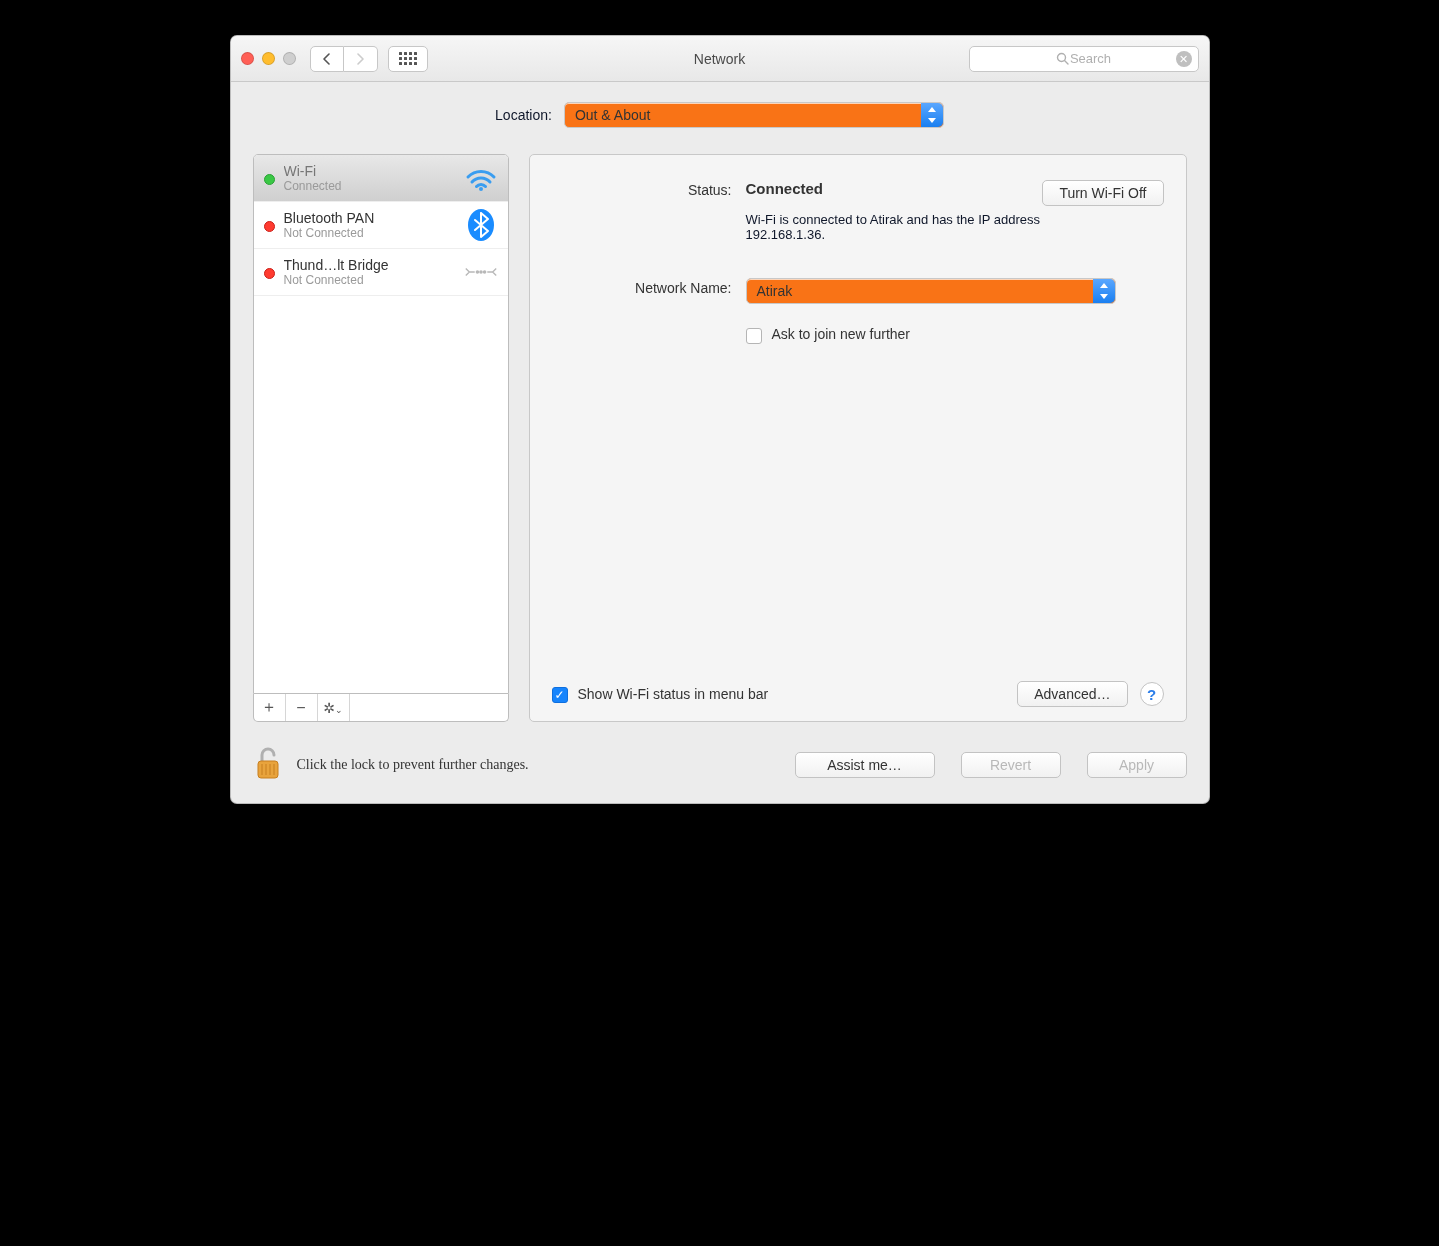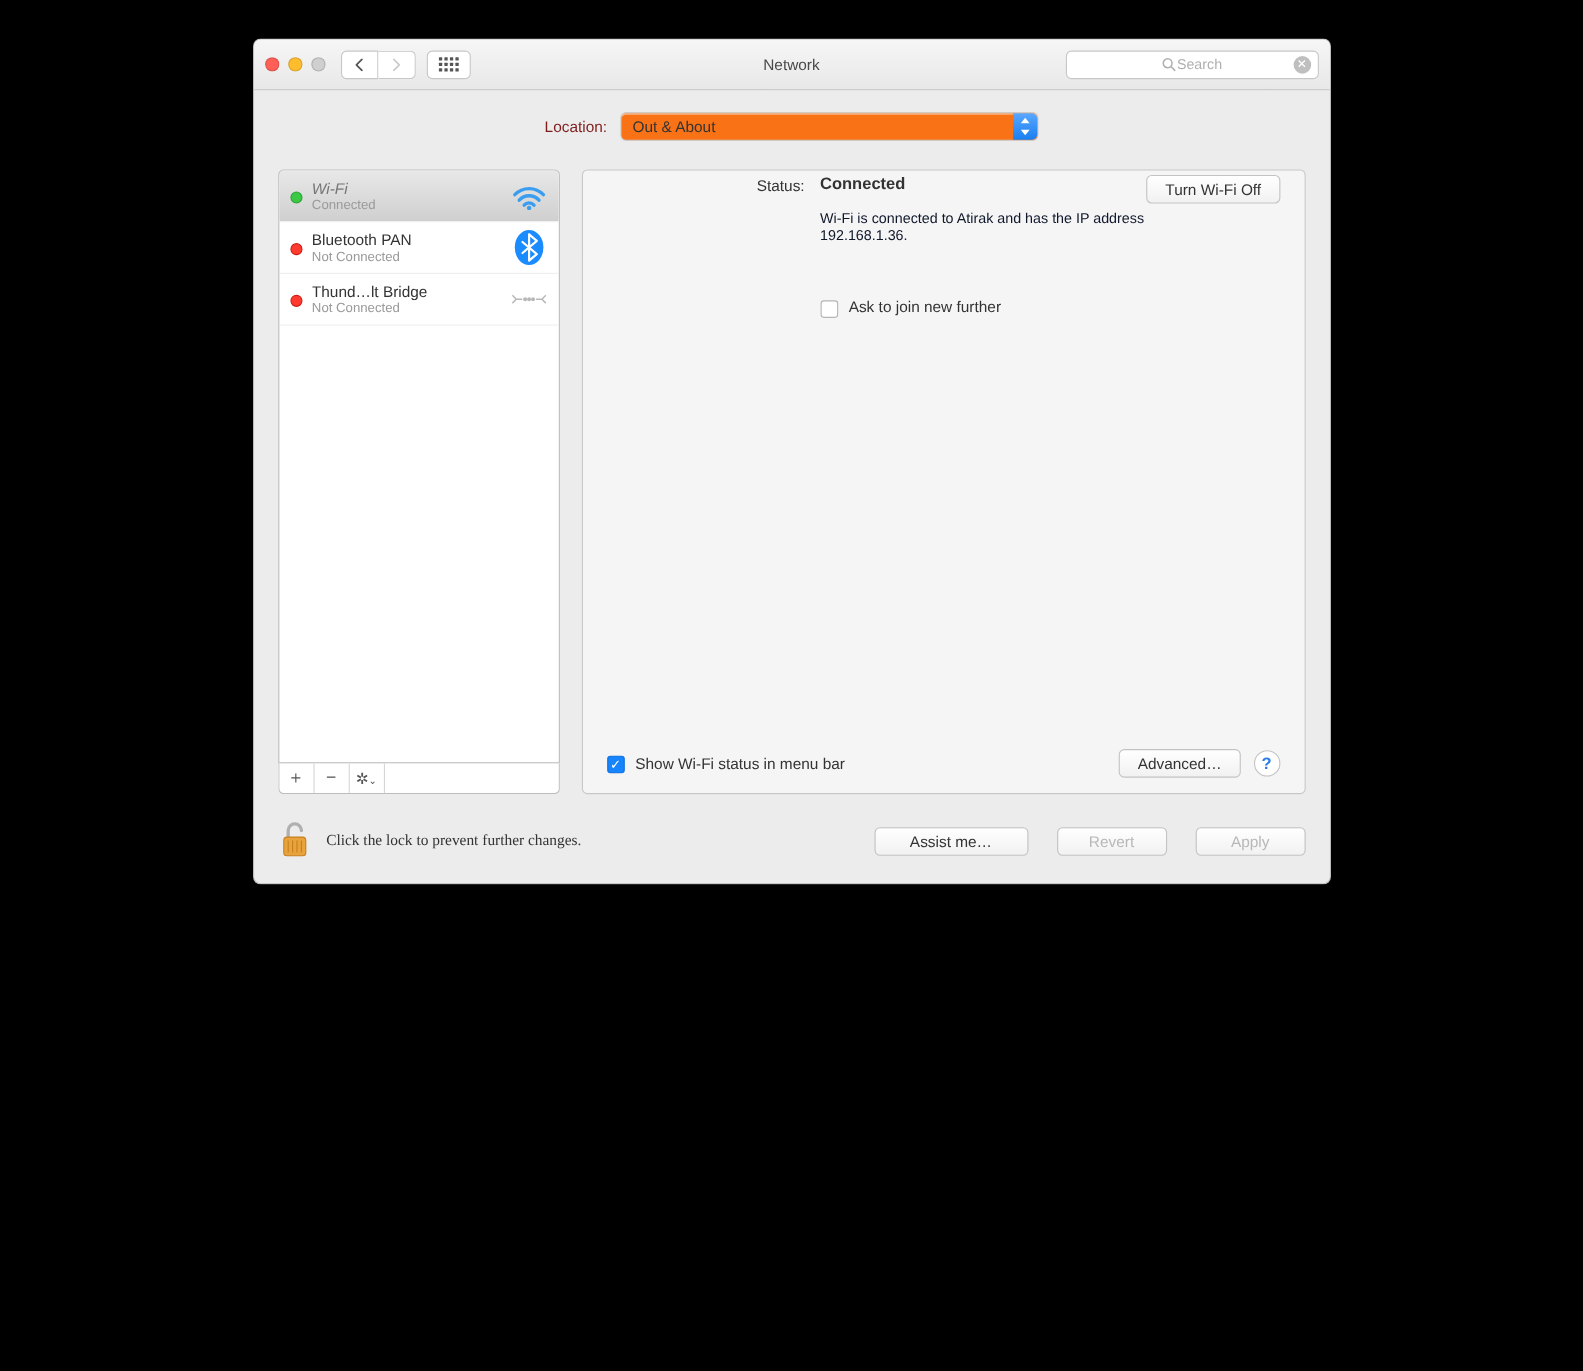--- a/index.html
+++ b/index.html
@@ -57,21 +57,21 @@
   }
   .searchbox .xmark {
     position:absolute; right:6px; width:16px;height:16px;border-radius:50%;
     background:#bfbfbf; color:#fff; font-size:11px; line-height:16px; text-align:center;
   }
   .grid-dots { display:grid; grid-template-columns:repeat(4,3px); grid-template-rows:repeat(3,3px); gap:2px;}
   .grid-dots span{width:3px;height:3px;background:#555;border-radius:0.5px;}
   
   .body { padding: 20px 22px 18px 22px; }
   .location-row { display:flex; align-items:center; justify-content:center; gap:12px; margin-bottom:26px;}
-  .location-label { font-size:14px; color:#7f1d1d; }
+  .location-label { font-size:14px; color:#0f172a; }
   .popup {
     position:relative; background:#f97316; border:1px solid #c8c8c8; border-radius:5px;
     height:26px; display:flex; align-items:center; padding:0 28px 0 10px; font-size:14px;
     box-shadow: 0 1px 0 rgba(255,255,255,0.7) inset;
   }
   .popup.wide{ width:380px; }
   .popup.med{ width:370px; }
   .stepper {
     position:absolute; right:0; top:0; height:100%; width:22px;
     background:linear-gradient(#5aa7ff,#1a7ff0);
@@ -99,36 +99,36 @@
     border-bottom:1px solid #eee;
   }
   .sb-item.selected{
     background:linear-gradient(#e8e8e8,#cfcfcf);
   }
   .status-dot{ width:11px;height:11px;border-radius:50%; flex-shrink:0; margin-top:2px;}
   .status-dot.green{background:#3ac845;border:1px solid #2aa235;}
   .status-dot.red{background:#ff3b30;border:1px solid #cc1f18;}
   .sb-text{flex:1; min-width:0;}
   .sb-name{ font-size:14px; color:#333; white-space:nowrap; overflow:hidden; text-overflow:ellipsis;}
-  .sb-item.selected .sb-name{ color:#767676;font-style:italic;}
+  .sb-item.selected .sb-name{ color:#767676;}
   .sb-status{ font-size:12px; color:#9a9a9a;}
   .sb-icon{ width:34px; height:30px; display:flex;align-items:center;justify-content:center; flex-shrink:0;}
   .sb-footer{
     height:28px;background:#fff;border:1px solid #bdbdbd;border-top:none;
     border-radius:0 0 5px 5px; display:flex;
   }
   .sb-fbtn{
     width:32px;border-right:1px solid #d6d6d6; display:flex;align-items:center;justify-content:center;
     font-size:16px;color:#555;
   }
   .sb-fbtn.gear{font-size:14px;}
   
   .detail {
     flex:1; background:#f5f5f5; border:1px solid #c8c8c8; border-radius:5px;
-    padding:4px 22px 14px 22px; display:flex; flex-direction:column;
+    padding:25px 22px 14px 22px; display:flex; flex-direction:column;
     height:568px;
   }
   .form-row{ display:flex; gap:14px; margin-bottom:8px;}
   .form-label{ width:180px; text-align:right; font-size:14px; color:#333; padding-top:2px;}
   .form-field{ flex:1; }
   .status-head{ display:flex; align-items:flex-start; gap:18px;}
   .status-val{ font-weight:bold; font-size:15px;}
   .btn {
     background:linear-gradient(#fff,#f1f1f1); border:1px solid #c3c3c3; border-radius:5px;
     padding:4px 16px; font-size:14px; color:#333; white-space:nowrap;
@@ -292,20 +292,32 @@
               <span class="status-val">Connected</span>
               <div style="flex:1"></div>
               <div class="btn">Turn Wi-Fi Off</div>
             </div>
             <div class="status-desc">Wi-Fi is connected to Atirak and has the IP address 192.168.1.36.</div>
           </div>
         </div>
 
         <div style="height:28px"></div>
 
+        <div class="form-row">
+          <div class="form-label">Network Name:</div>
+          <div class="form-field">
+            <div class="popup med">
+              <span>Atirak</span>
+              <div class="stepper">
+                <div class="stepper-up"></div>
+                  <div class="stepper-down"></div>
+              </div>
+            </div>
+          </div>
+        </div>
 
         <div style="height:14px"></div>
 
         <div class="form-row">
           <div class="form-label"></div>
           <div class="form-field">
             <div class="checkbox-row">
               <div class="chk"></div>
               <div>
                 <div class="chk-label">Ask to join new further</div>

